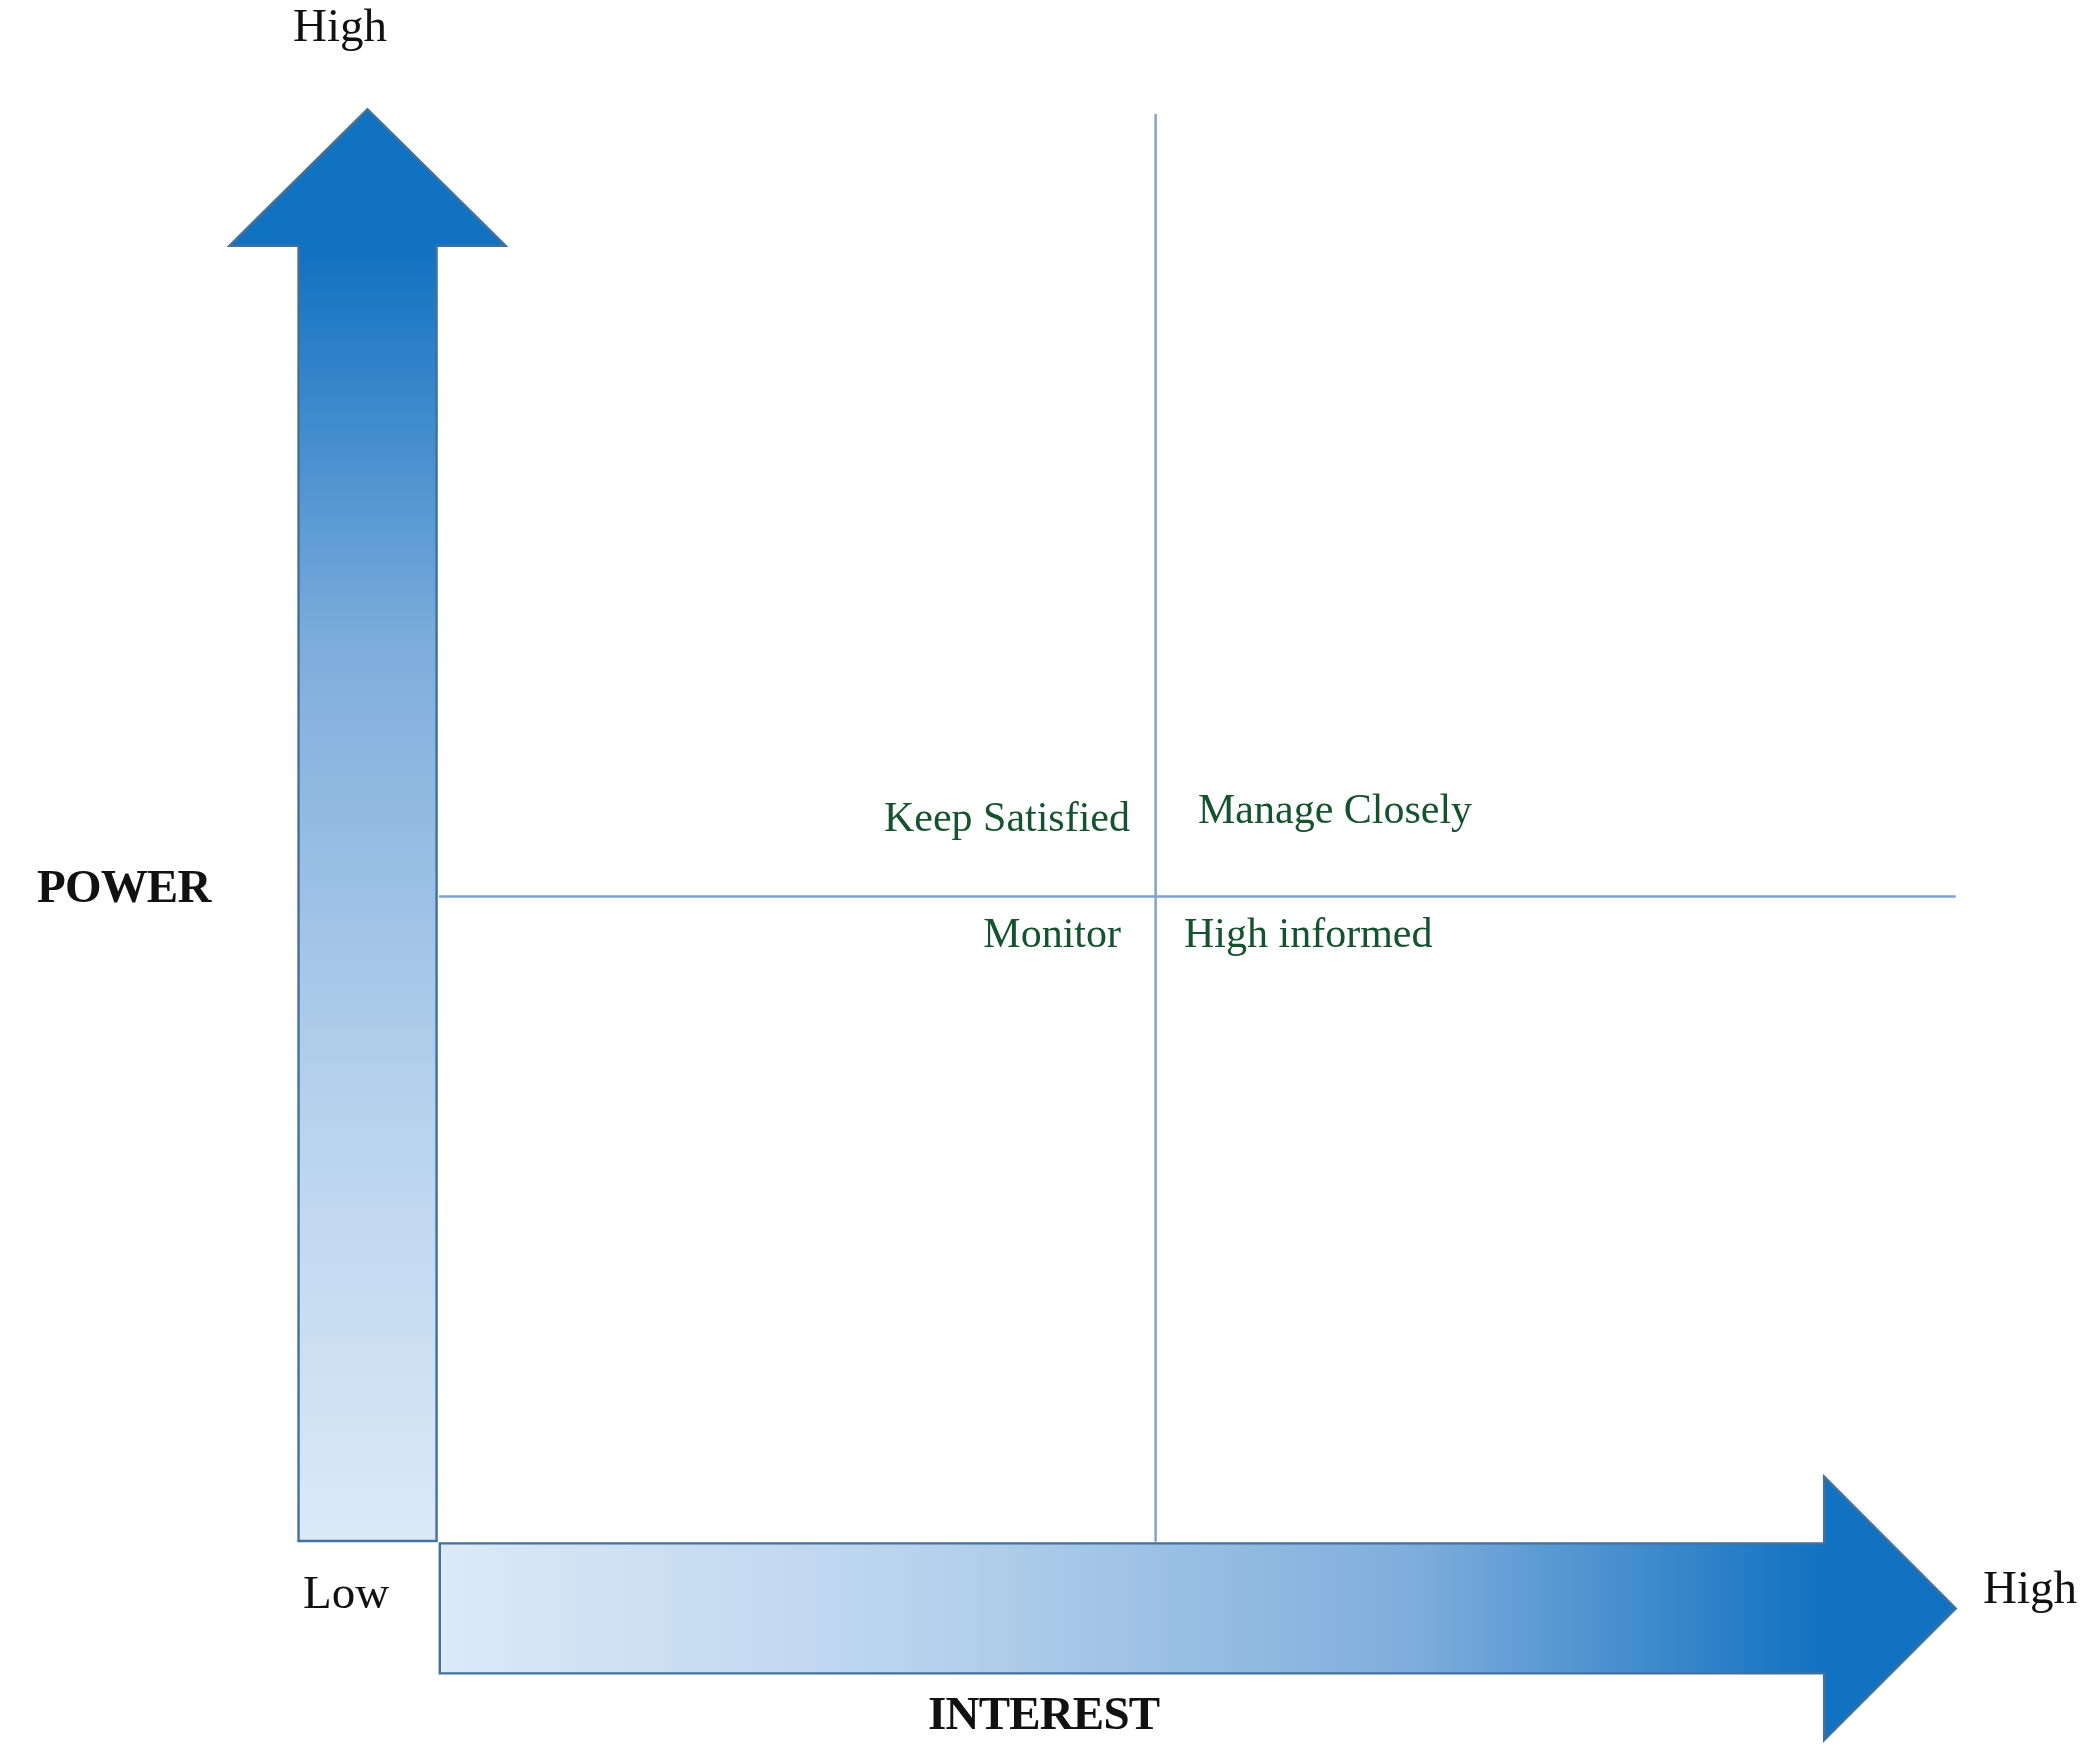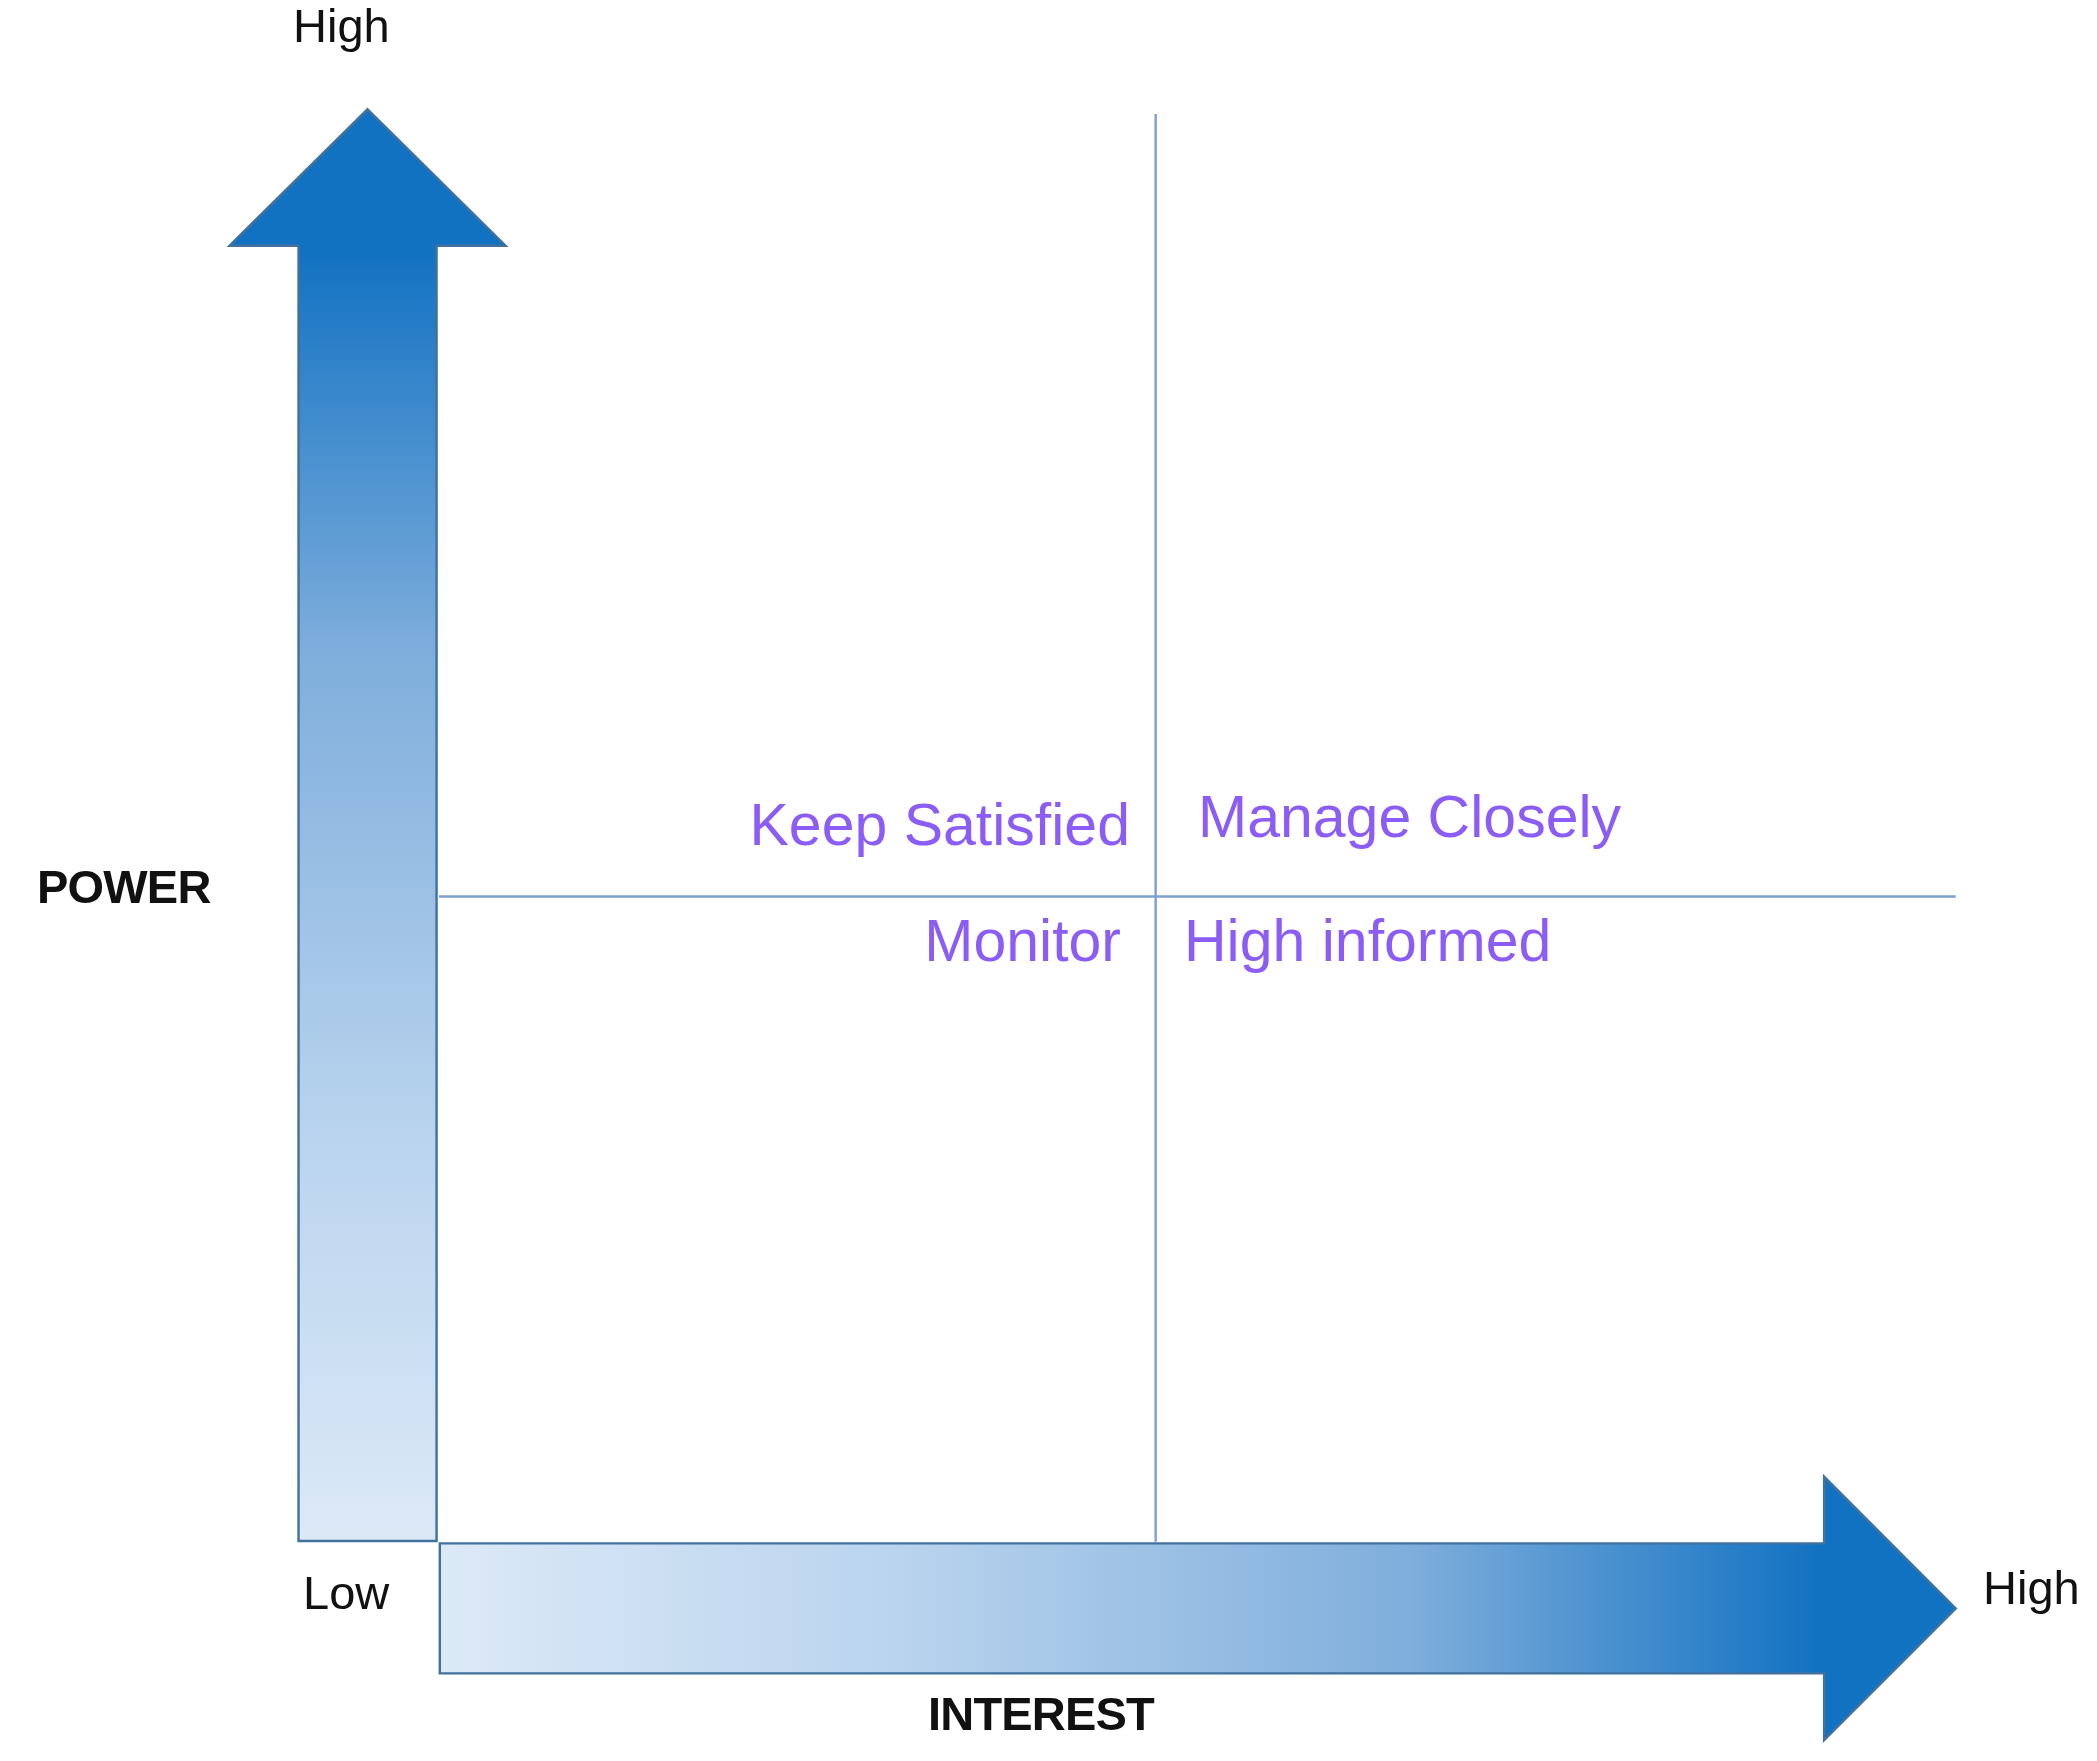--- a/index.html
+++ b/index.html
@@ -2,41 +2,41 @@
 <html style="font-size:13px"><head>
 <meta charset="utf-8">
 <style>
   html,body{margin:0;padding:0;background:#ffffff;}
   .stage{
     position:relative;
     width:2097px;
     height:1761px;
     background:#ffffff;
     overflow:hidden;
-    font-family:Liberation Sans, sans-serif;
+    font-family:Liberation Serif, serif;
     text-align:center;
   }
   .layer{position:absolute;left:0;top:0;}
   .lbl{
     position:absolute;
     white-space:nowrap;
     line-height:1;
     color:#111111;
     font-size:47px;
   }
   .lbl.bold{
     font-weight:bold;
     letter-spacing:-0.8px;
   }
   .quad{
     position:absolute;
     white-space:nowrap;
     line-height:1;
-    font-size:59px;
-    color:#8b5cf6;
+    font-size:42px;
+    color:#14532d;
   }
 </style>
 </head>
 <body>
 
 <div class="stage">
 
   <svg class="layer" width="2097" height="1761" viewBox="0 0 2613 2194">
     <defs>
       <linearGradient id="vGrad" x1="0" y1="0" x2="0" y2="1">

